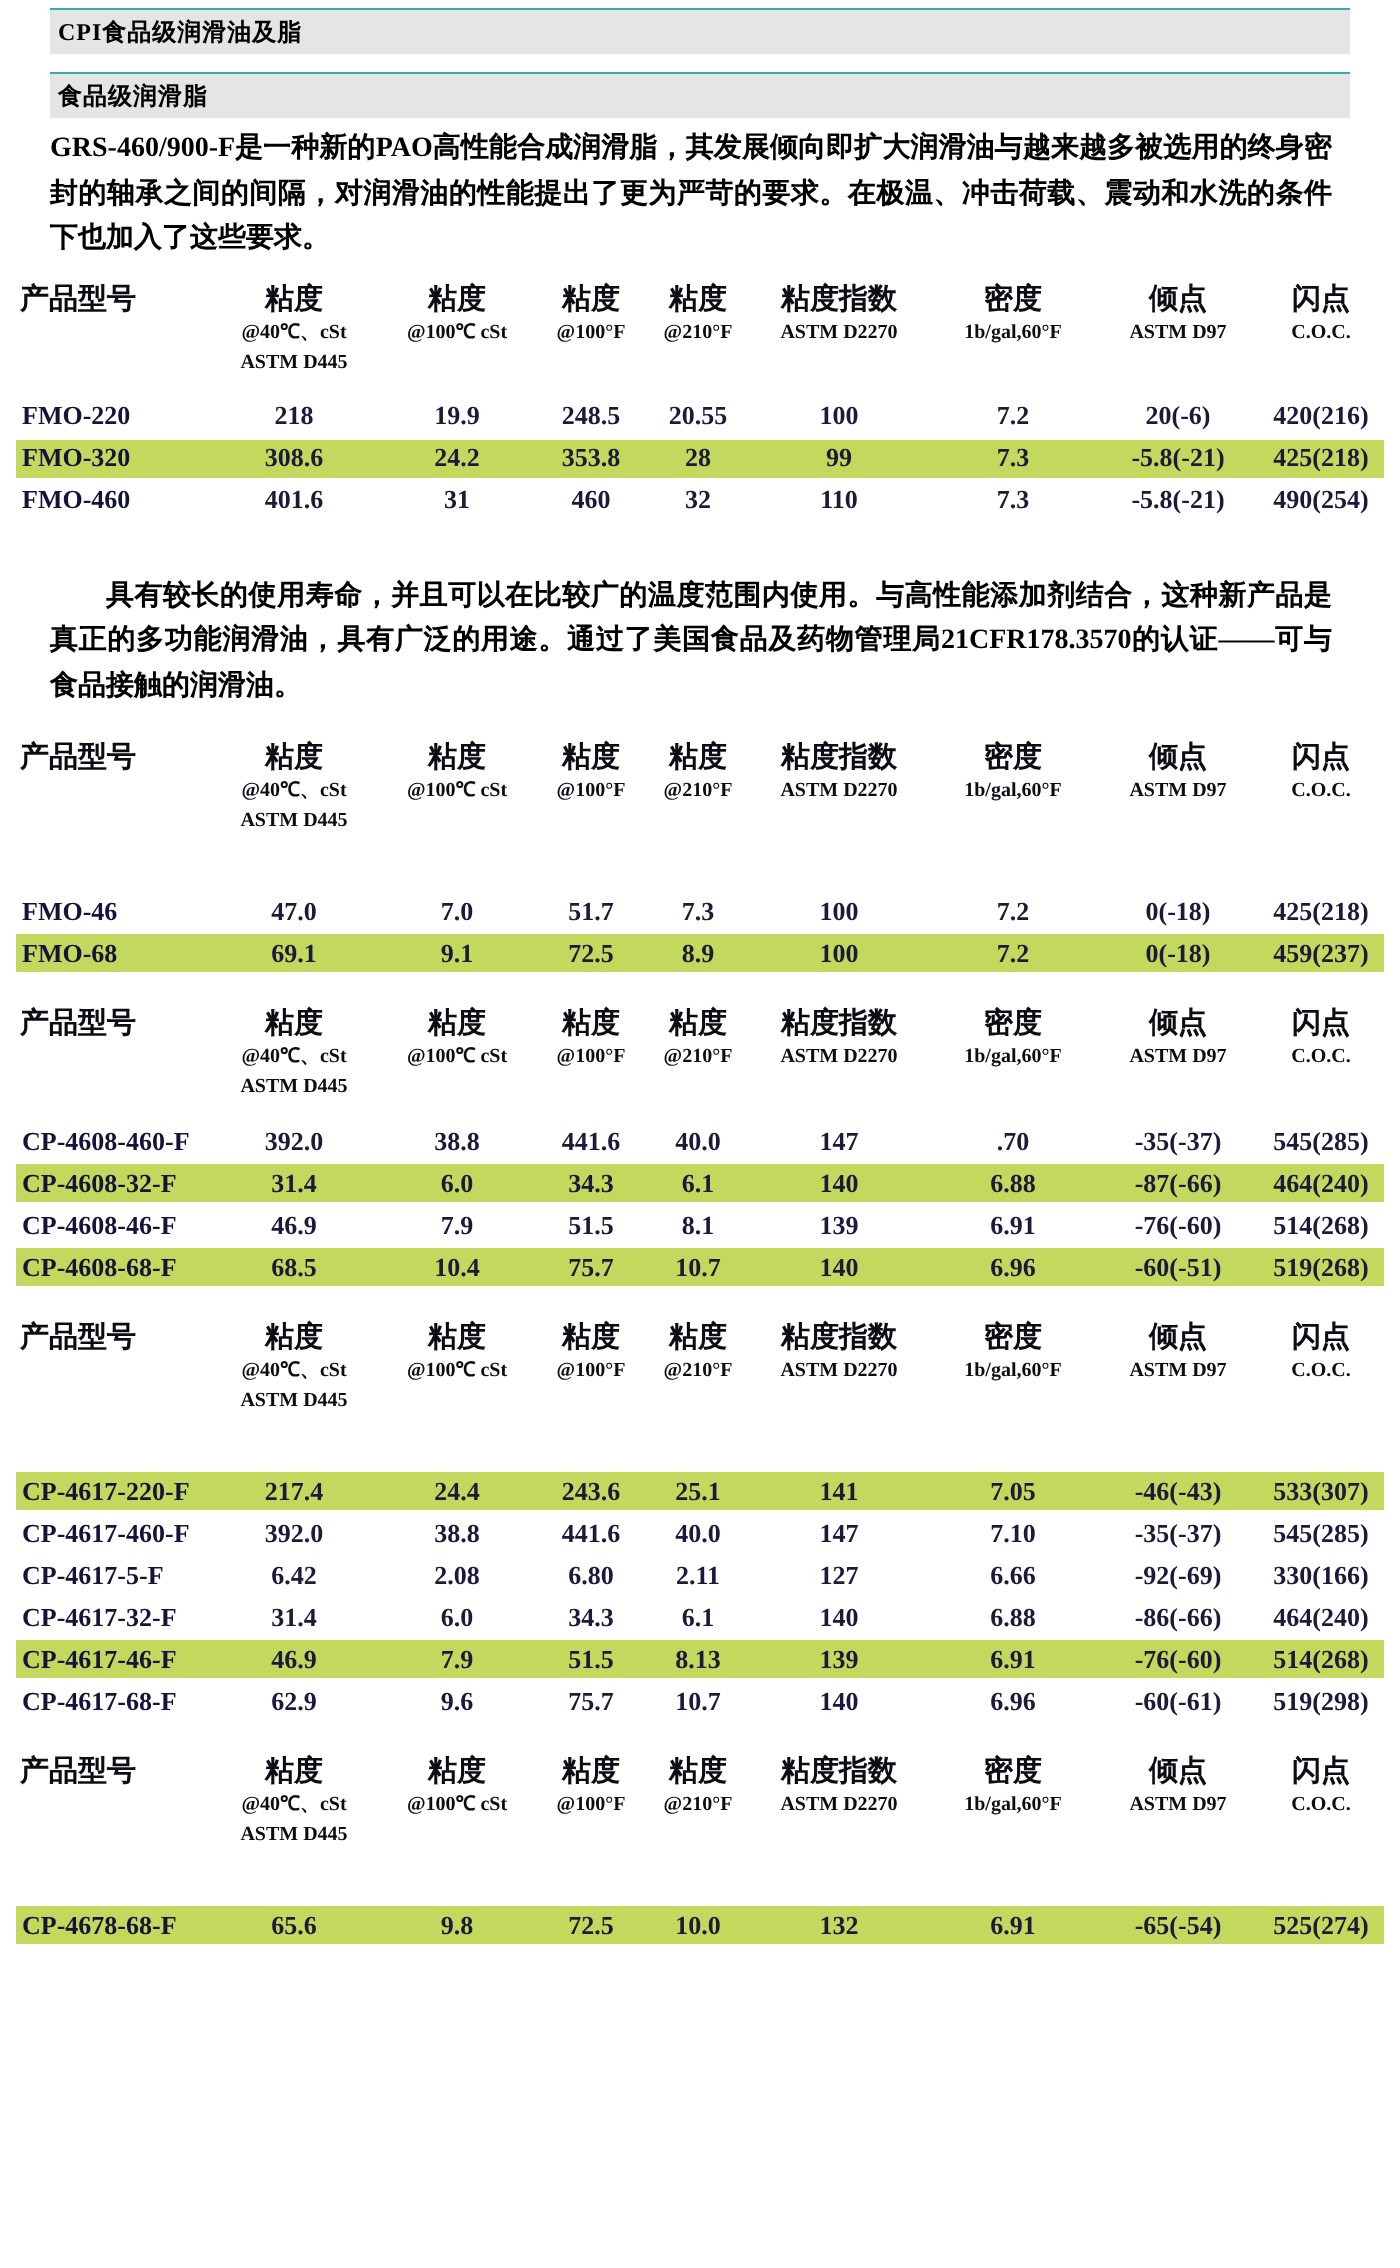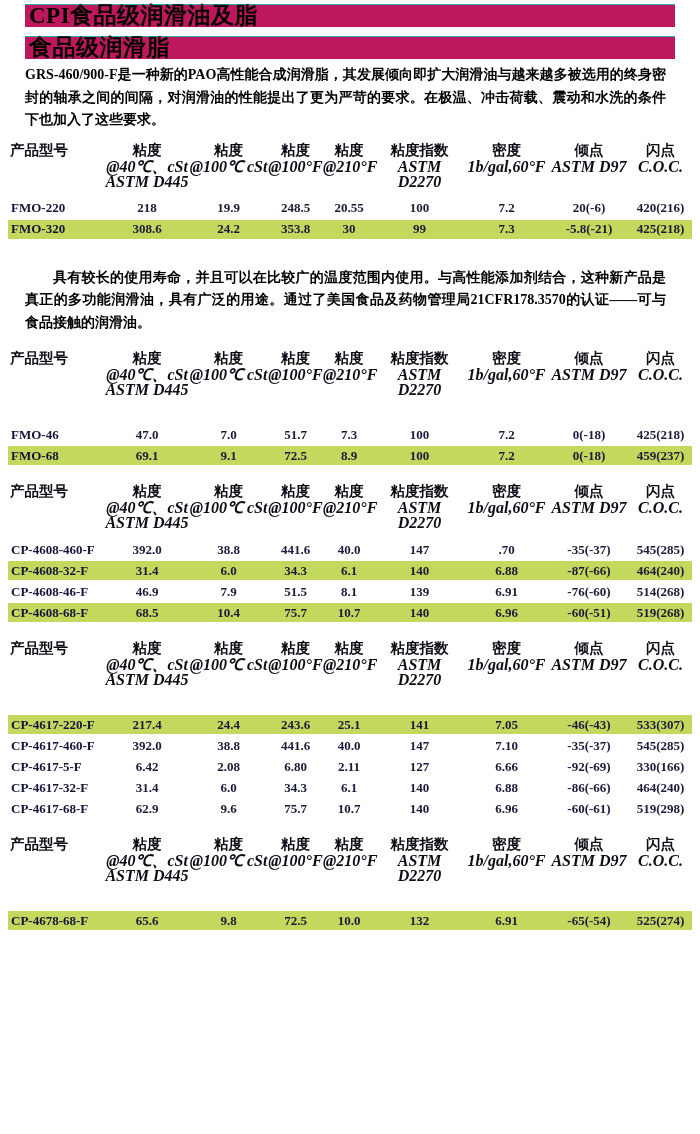--- a/index.html
+++ b/index.html
@@ -12,24 +12,24 @@
   .page {
     width: 700px; height: 1134px;
     position: relative;
     box-sizing: border-box;
     padding-top: 4px;
   }
   .section-bar {
     margin: 0 25px 0 25px;
     height: 22px;
     line-height: 22px;
-    background: #be185d;
+    background: #e5e5e5;
     border-top: 1px solid #2fa9bc;
     padding-left: 4px;
-    font-size: 23px;
+    font-size: 12px;
     font-weight: bold;
     color: #000;
     letter-spacing: 0.5px;
   }
   .section-bar.second { margin-top: 9px; }
   .body-text {
     margin: 5px 34px 0 25px;
     font-size: 14px;
     line-height: 22.5px;
     font-weight: bold;
@@ -56,21 +56,21 @@
   table.spec col:nth-child(8){ width: 80px; }
   table.spec col:nth-child(9){ width: 63px; }
   table.spec th {
     padding: 0;
     vertical-align: top;
     font-weight: bold;
     color: #0c0c14;
   }
   table.spec th:first-child { text-align: left; padding-left: 2px; margin-left: 48px; }
   th .h1 { font-size: 14.5px; line-height: 17px; }
-  th .h2, th .h3 { font-size: 16px; line-height: 15px; font-style: italic; }
+  th .h2, th .h3 { font-size: 10px; line-height: 15px; }
   
   .gap-sm tbody::before { content: ""; display: table-row; height: 6px; }
   .gap-lg tbody::before { content: ""; display: table-row; height: 24px; }
   table.spec td {
     height: 19px;
     font-size: 13px;
     font-weight: bold;
     text-align: center;
     color: #1a1a3a;
     padding: 0;
@@ -158,25 +158,36 @@
             <td>100</td>
             <td>7.2</td>
             <td>20(-6)</td>
             <td>420(216)</td>
           </tr>
           <tr class="hl">
             <td class="prod">FMO-320</td>
             <td>308.6</td>
             <td>24.2</td>
             <td>353.8</td>
-            <td>30</td>
+            <td>28</td>
             <td>99</td>
             <td>7.3</td>
             <td>-5.8(-21)</td>
             <td>425(218)</td>
+          </tr>
+          <tr>
+            <td class="prod">FMO-460</td>
+            <td>401.6</td>
+            <td>31</td>
+            <td>460</td>
+            <td>32</td>
+            <td>110</td>
+            <td>7.3</td>
+            <td>-5.8(-21)</td>
+            <td>490(254)</td>
           </tr>
         </tbody>
       </table>
     </div>
 
   <p class="body-text indent">具有较长的使用寿命，并且可以在比较广的温度范围内使用。与高性能添加剂结合，这种新产品是真正的多功能润滑油，具有广泛的用途。通过了美国食品及药物管理局21CFR178.3570的认证——可与食品接触的润滑油。</p>
 
   <div class="spec-wrap gap-lg mt-lg">
       <table class="spec">
         <colgroup>
@@ -450,20 +461,31 @@
             <td class="prod">CP-4617-32-F</td>
             <td>31.4</td>
             <td>6.0</td>
             <td>34.3</td>
             <td>6.1</td>
             <td>140</td>
             <td>6.88</td>
             <td>-86(-66)</td>
             <td>464(240)</td>
           </tr>
+          <tr class="hl">
+            <td class="prod">CP-4617-46-F</td>
+            <td>46.9</td>
+            <td>7.9</td>
+            <td>51.5</td>
+            <td>8.13</td>
+            <td>139</td>
+            <td>6.91</td>
+            <td>-76(-60)</td>
+            <td>514(268)</td>
+          </tr>
           <tr>
             <td class="prod">CP-4617-68-F</td>
             <td>62.9</td>
             <td>9.6</td>
             <td>75.7</td>
             <td>10.7</td>
             <td>140</td>
             <td>6.96</td>
             <td>-60(-61)</td>
             <td>519(298)</td>

